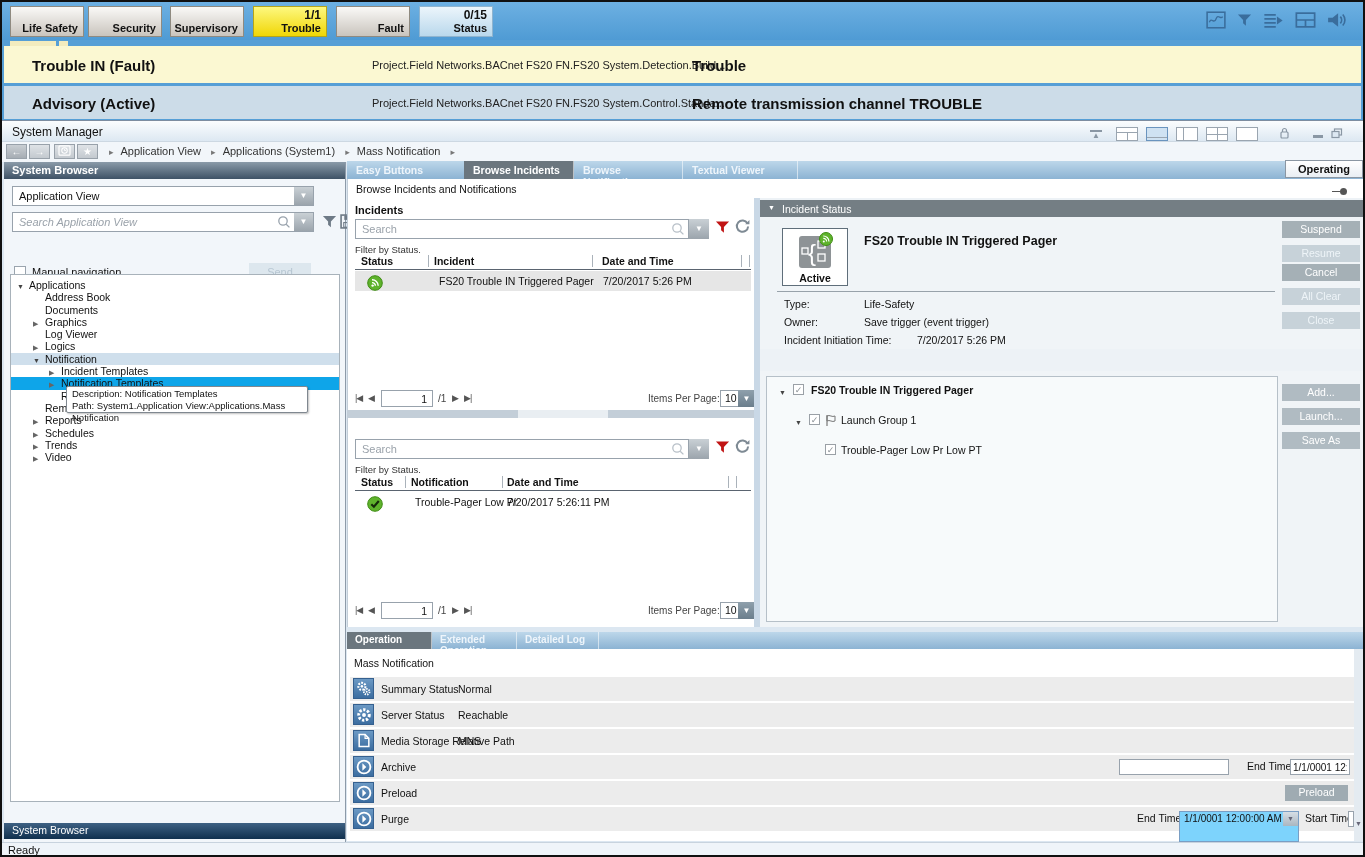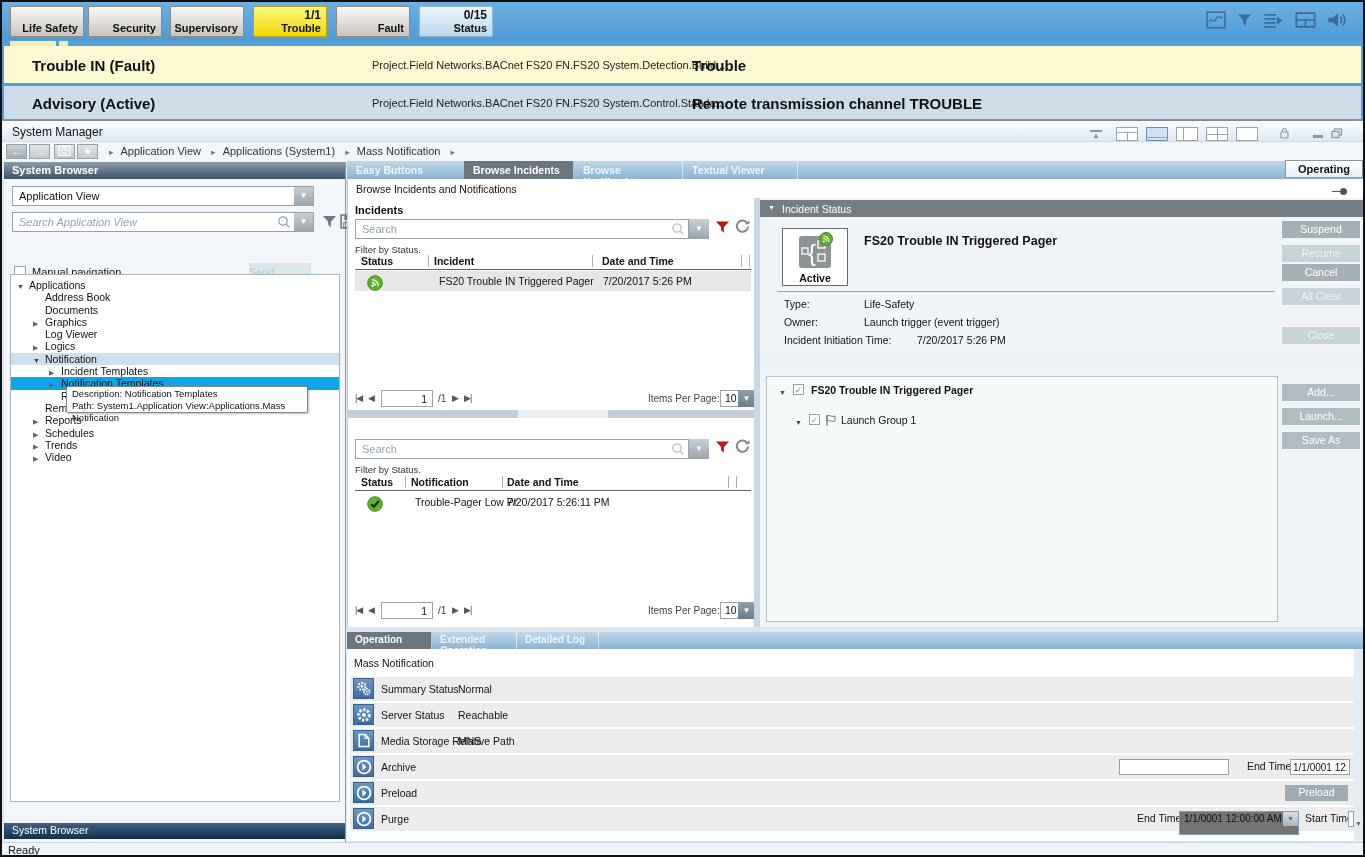--- a/index.html
+++ b/index.html
@@ -46,21 +46,21 @@
 #sbheader{height:17px;background:linear-gradient(#8b9ba9,#3e5266);color:#fff;font-weight:bold;font-size:11px;padding:2px 0 0 8px}
 .combo{position:absolute;left:8px;width:302px;height:20px;background:#fff;border:1px solid #98a2ac;font-size:11px;line-height:18px;padding-left:6px}
 .combo-arrow{position:absolute;right:0;top:0;width:19px;height:18px;background:linear-gradient(#c9d0d5,#9ba4ac);color:#fff;text-align:center;font-size:8px;line-height:18px}
 .combo-arrow::before{content:"▼"}
 .ph{color:#9aa2aa;font-style:italic}
 .mag{position:absolute;right:22px;top:2px}
 #lp-funnel{position:absolute;left:318px;top:52px}
 #lp-save{position:absolute;left:336px;top:52px}
 #manual-row{position:absolute;left:10px;top:104px;font-size:11px}
 .chk{display:inline-block;width:12px;height:12px;border:1px solid #9aa4ae;background:#fff;vertical-align:-2px;margin-right:6px}
-#send-btn{position:absolute;left:245px;top:101px;width:62px;height:18px;background:#dde7ee;color:#b7c6d2;font-size:11px;line-height:18px}
+#send-btn{position:absolute;left:245px;top:101px;width:62px;height:18px;background:#dde7ee;color:#b7c6d2;font-size:11px;text-align:center;line-height:18px}
 #treebox{position:absolute;left:6px;top:112px;width:330px;height:528px;background:#fff;border:1px solid #a8b2ba;padding-top:4px;overflow:hidden}
 .trow{position:relative;height:12.3px;font-size:10.5px;line-height:12px;white-space:nowrap}
 .trow.sel{background:#cfdfec}
 .trow.hov{background:#0ea5e9}
 .p0{padding-left:18px}.p1{padding-left:34px}.p2{padding-left:50px}
 .exp{position:absolute;top:2px;font-size:7px;color:#444}
 .exp.open::before{content:"▼"}
 .exp.closed::before{content:"▶";color:#666}
 .e0{left:6px}.e1{left:22px}.e2{left:38px}
 #tooltip{position:absolute;left:62px;top:224px;width:242px;height:27px;background:#fff;border:1px solid #808890;border-radius:2px;font-size:9.5px;line-height:12px;padding:1px 5px;z-index:6;box-shadow:1px 1px 2px rgba(0,0,0,.25)}
@@ -129,21 +129,21 @@
 .btab.sel{background:#6b767e;color:#fff}
 #botpanel{position:absolute;left:345px;top:647px;width:1018px;height:192px;background:#fff}
 #bptitle{position:absolute;left:7px;top:8px;font-size:10.5px}
 .oprow{position:absolute;left:3px;width:1004px;height:24px;background:#ececec}
 .optile{position:absolute;left:3px;top:1px;width:21px;height:21px;background:linear-gradient(#6b99c4,#3c6da0);border:1px solid #35608f;display:flex;align-items:center;justify-content:center}
 .oplbl{position:absolute;left:31px;top:6px;font-size:10.5px}
 .opval{position:absolute;left:108px;top:6px;font-size:10.5px}
 .tinput{position:absolute;height:16px;border:1px solid #98a2ac;background:#fff;font-size:10px;padding:0 2px;color:#111}
 .tlabel{position:absolute;font-size:10.5px}
 #preload-btn{position:absolute;left:935px;top:4px;width:63px;height:16px;background:#9fabb2;color:#fff;font-size:10.5px;text-align:center;line-height:15px}
-.selbox{position:absolute;height:24px;border:1px solid #7a9ec4;background:#737373;font-size:10px;line-height:14px;padding-left:4px;color:#111}
+.selbox{position:absolute;height:31px;border:1px solid #7a9ec4;background:#7dd3fc;font-size:10px;line-height:14px;padding-left:4px;color:#111}
 .selbox .sarr{position:absolute;right:0;top:0;width:15px;height:14px;background:linear-gradient(#d6dee5,#aab6c0);color:#667;font-size:7px;text-align:center;line-height:14px}
 .selbox .sarr::before{content:"▼"}
 #bscroll{position:absolute;left:1007px;top:0;width:10px;height:192px;background:#e4ebf1}
 #bscroll .darr{position:absolute;left:1px;bottom:14px;font-size:7px;color:#667}
 #bscroll .darr::before{content:"▼"}
 </style>
 </head>
 <body>
 
 <div id="screen">
@@ -442,46 +442,50 @@
           <circle cx="27.8" cy="9.4" r="1" fill="#fff"></circle>
           <path d="M27.3 6.4a3 3 0 0 1 3.3 3M27.3 4a5.4 5.4 0 0 1 5.6 5.4" stroke="#fff" fill="none" stroke-width="1.2"></path>
         </svg>
         <div class="state">Active</div>
       </div>
       <div id="isname">FS20 Trouble IN Triggered Pager</div>
       <div id="isline"></div>
       <span class="fld" style="left:24px;top:81px">Type:</span>
       <span class="fld" style="left:104px;top:81px">Life-Safety</span>
       <span class="fld" style="left:24px;top:99px">Owner:</span>
-      <span class="fld" style="left:104px;top:99px">Launch trigger (event trigger)</span>
+      <span class="fld" style="left:104px;top:99px">Save trigger (event trigger)</span>
       <span class="fld" style="left:24px;top:117px">Incident Initiation Time:</span>
       <span class="fld" style="left:157px;top:117px">7/20/2017 5:26 PM</span>
     </div>
     <div class="sbtn en" style="top:23px">Suspend</div>
     <div class="sbtn dis" style="top:47px">Resume</div>
     <div class="sbtn en" style="top:66px">Cancel</div>
     <div class="sbtn dis" style="top:90px">All Clear</div>
-    <div class="sbtn dis" style="top:129px">Close</div>
+    <div class="sbtn dis" style="top:114px">Close</div>
 
     <div id="stbody">
       <div id="sttree">
         <div class="strow" style="top:6px">
           <span class="exp open" style="left:12px;top:3px"></span>
           <span class="cb" style="left:26px"></span>
           <span style="position:absolute;left:44px;font-weight:bold">FS20 Trouble IN Triggered Pager</span>
         </div>
         <div class="strow" style="top:21px">
           <span class="exp open" style="left:28px;top:3px"></span>
           <span class="cb" style="left:42px"></span>
           <span style="position:absolute;left:58px;top:1px"><svg width="13" height="13" viewBox="0 0 13 13">
                 <path d="M2 1v11" stroke="#777" stroke-width="1.2"></path>
                 <path d="M2 2c2.6-1.7 5.2 1.7 8 0v5c-2.8 1.7-5.4-1.7-8 0z" fill="none" stroke="#777" stroke-width="1"></path>
               </svg></span>
           <span style="position:absolute;left:74px">Launch Group 1</span>
         </div>
+        <div class="strow" style="top:36px">
+          <span class="cb" style="left:58px"></span>
+          <span style="position:absolute;left:74px">Trouble-Pager Low Pr Low PT</span>
+        </div>
       </div>
     </div>
     <div class="sbtn en" style="top:186px;background:#b0bbc2">Add...</div>
     <div class="sbtn en" style="top:210px;background:#b0bbc2">Launch...</div>
     <div class="sbtn en" style="top:234px;background:#b0bbc2">Save As</div>
   </div>
 
   <div id="bottabs">
     <div class="btab sel" style="left:0;width:85px">Operation</div>
     <div class="btab" style="left:85px;width:85px">Extended Operation</div>

